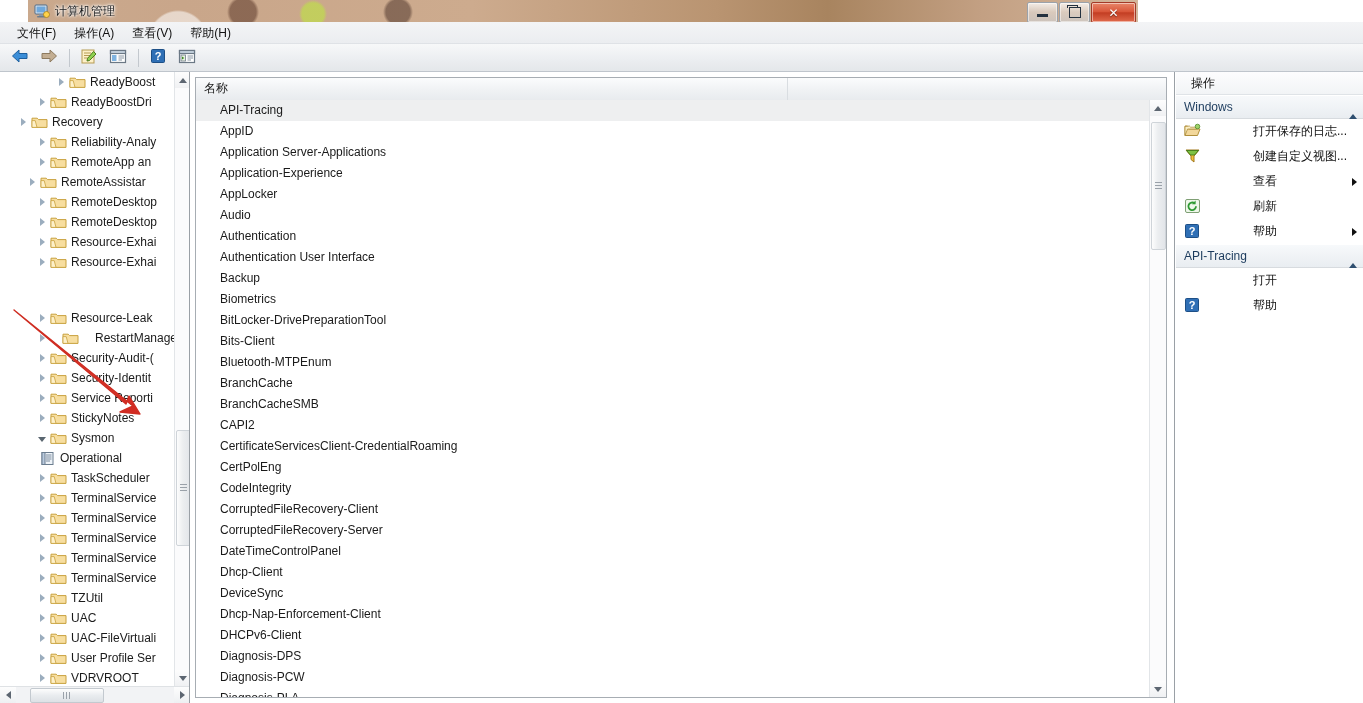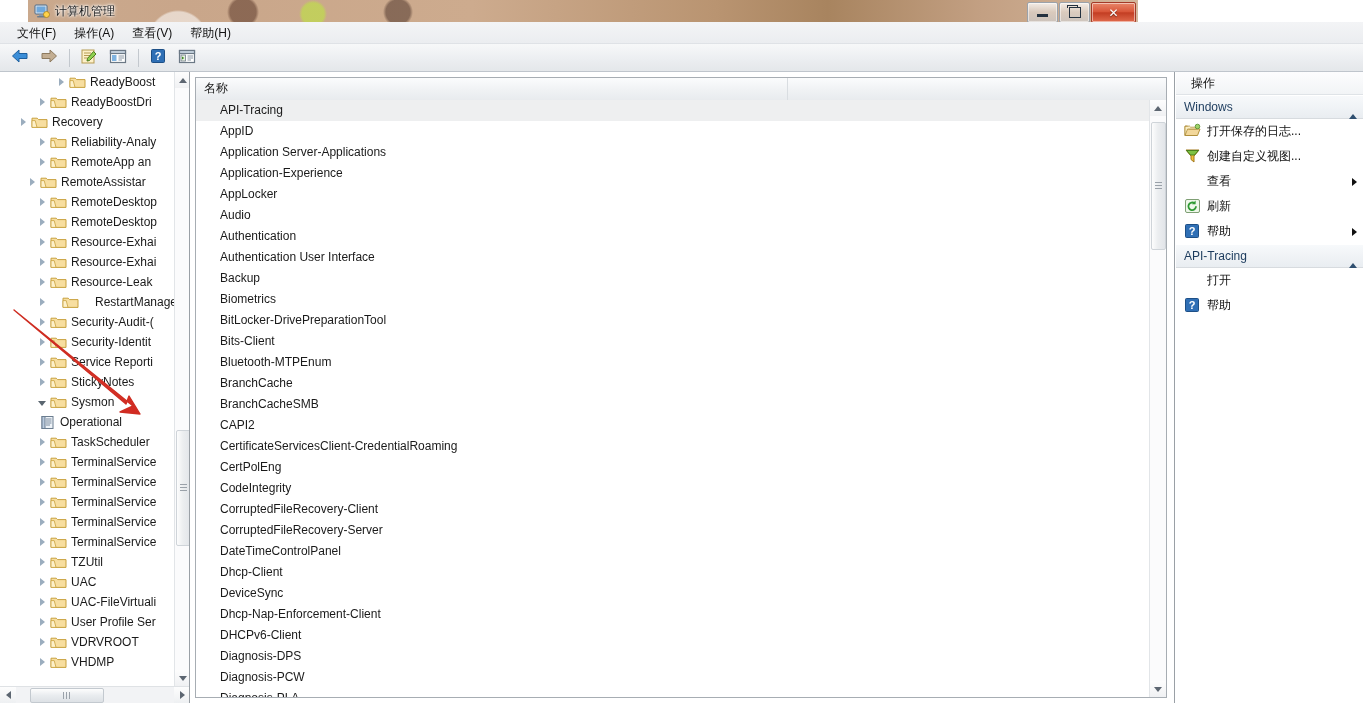--- a/index.html
+++ b/index.html
@@ -129,21 +129,21 @@
 
   
   .actpane{position:absolute;left:1176px;top:0;width:187px;height:631px;background:#fff;box-sizing:border-box;}
   .act-title{height:22px;line-height:22px;padding-left:15px;font-size:12px;color:#111;
     background:linear-gradient(to bottom,#fdfdfe,#f2f4f6);border-bottom:1px solid #dfe3e7;}
   .act-sect{height:22px;display:flex;align-items:center;padding:0 6px 0 8px;
     background:linear-gradient(to bottom,#f7f9fb,#e9edf1);
     border-top:1px solid #fff;border-bottom:1px solid #d7dbdf;}
   .act-sect .t{flex:1;font-size:12px;color:#1b3a5c;}
   .chev{width:0;height:0;border-bottom:5px solid #2f4f70;border-left:4px solid transparent;border-right:4px solid transparent;}
-  .act-item{height:25px;display:flex;align-items:center;padding-left:8px;cursor:default;}
+  .act-item{height:25px;display:flex;align-items:center;padding-left:8px;cursor:default;gap:46px;}
   .act-ico{width:17px;height:17px;flex:0 0 17px;margin-right:6px;}
   .act-lbl{flex:1;font-size:12px;color:#111;white-space:nowrap;}
   .submark{width:0;height:0;border-left:5px solid #111;border-top:4px solid transparent;border-bottom:4px solid transparent;margin-right:6px;}
 
   .arrow-overlay{position:absolute;left:0;top:0;width:1363px;height:703px;pointer-events:none;}
 </style>
 </head>
 <body>
 
 <div id="app">
@@ -338,21 +338,21 @@
           <div class="trow" style="padding-left: 34px;">
             <span class="texp">
               <i class="tri-c"></i>
             </span>
             <span class="tfolder"><svg width="17" height="14" viewBox="0 0 17 14">
                 <path d="M1 3.2 L1 12.4 L16 12.4 L16 4.6 L7.6 4.6 L6.2 3.2 Z" fill="#f7deA0" stroke="#c8a13e" stroke-width="1"></path>
                 <path d="M1 5.6 L4.2 5.6 L6 12.4 L1 12.4 Z" fill="#fdf0c9" stroke="#c8a13e" stroke-width=".8"></path>
               </svg></span>
             <span class="tlabel">Resource-Exhai</span>
           </div>
-          <div class="trow" style="padding-left: 34px;">
+          <div class="trow" style="padding-left: 34px; margin-top: 36px;">
             <span class="texp">
               <i class="tri-c"></i>
             </span>
             <span class="tfolder"><svg width="17" height="14" viewBox="0 0 17 14">
                 <path d="M1 3.2 L1 12.4 L16 12.4 L16 4.6 L7.6 4.6 L6.2 3.2 Z" fill="#f7deA0" stroke="#c8a13e" stroke-width="1"></path>
                 <path d="M1 5.6 L4.2 5.6 L6 12.4 L1 12.4 Z" fill="#fdf0c9" stroke="#c8a13e" stroke-width=".8"></path>
               </svg></span>
             <span class="tlabel">Resource-Leak</span>
           </div>
           <div class="trow" style="padding-left: 34px; gap: 12px;">

